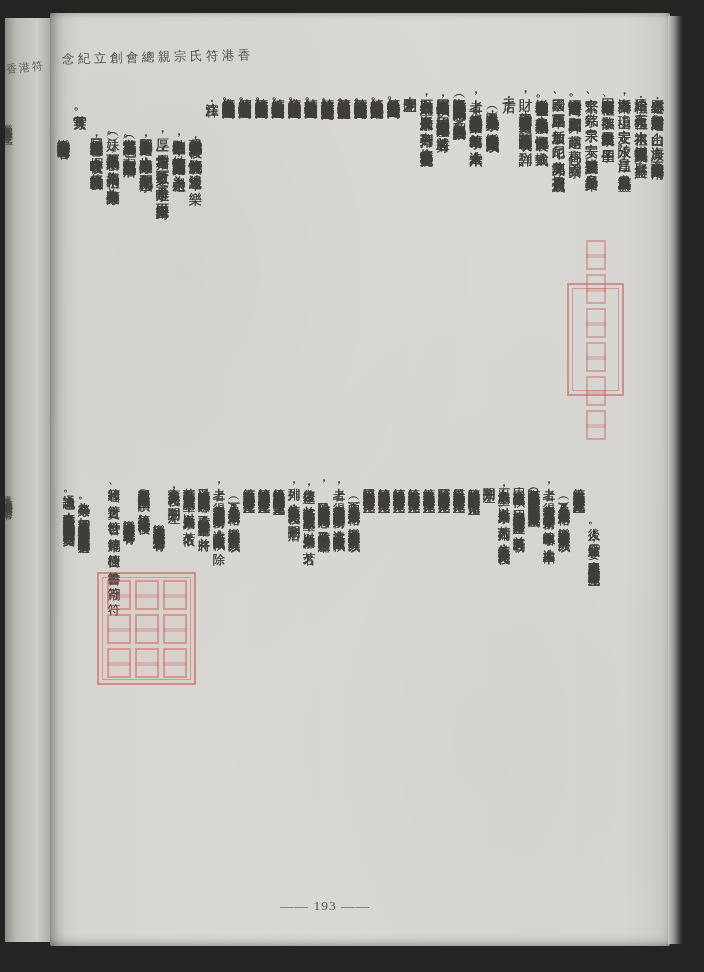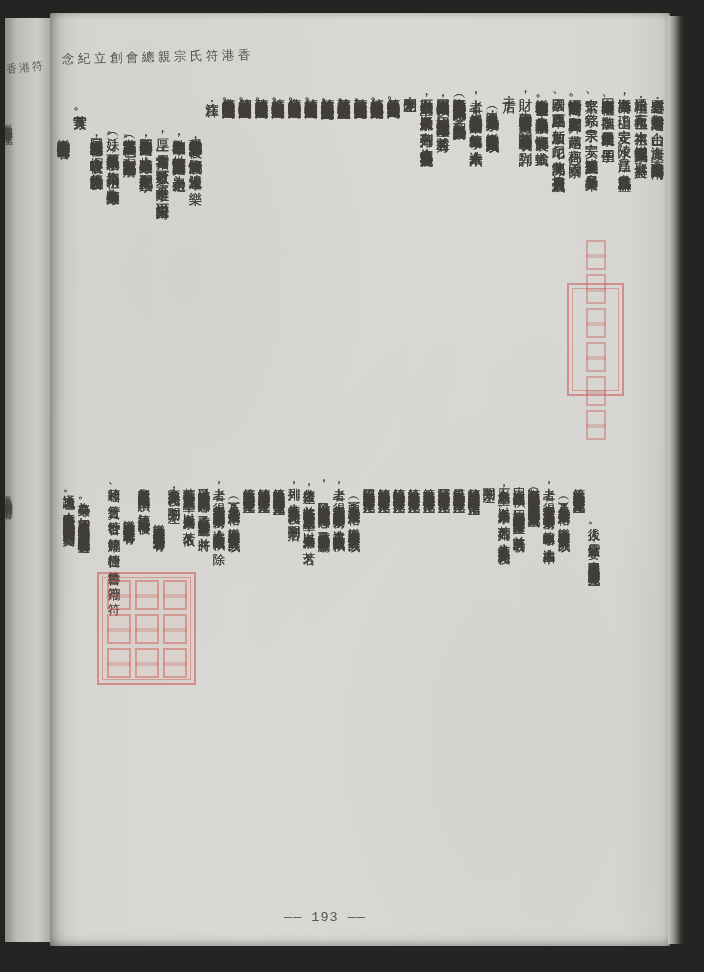--- a/index.html
+++ b/index.html
@@ -53,21 +53,21 @@
   .seal{display:flex;flex-wrap:wrap;align-content:center;justify-content:center;
         gap:4px;padding:6px;box-sizing:border-box;}
   .seal i{display:block;border:2px solid rgba(198,88,82,.4);
           background:linear-gradient(0deg,transparent 40%,rgba(198,88,82,.25) 40%,rgba(198,88,82,.25) 55%,transparent 55%);}
   .seal-right{left:517px;top:270px;width:57px;height:113px;}
   .seal-right i{width:16px;height:26px;}
   .seal-left{left:47px;top:559px;width:99px;height:113px;background:rgba(236,166,160,.10);}
   .seal-left i{width:20px;height:26px;border-color:rgba(205,95,88,.5);}
 
   .pagenum{position:absolute;left:0;right:70px;top:885px;text-align:center;
-           font-family:Liberation Mono, monospace;font-size:13.5px;letter-spacing:1px;color:#53524e;margin-top:12px;}
+           font-family:Liberation Serif, serif;font-size:13.5px;letter-spacing:1px;color:#53524e;}
 </style>
 </head>
 <body>
 
 <div class="scan">
 
   <div class="strip">
     <div class="strip-header">香港符</div>
     <div class="strip-col s1">樂助本會基金港幣壹仟元正</div>
     <div class="strip-col s2">為子孫爭人格樂助本會基金港幣</div>

